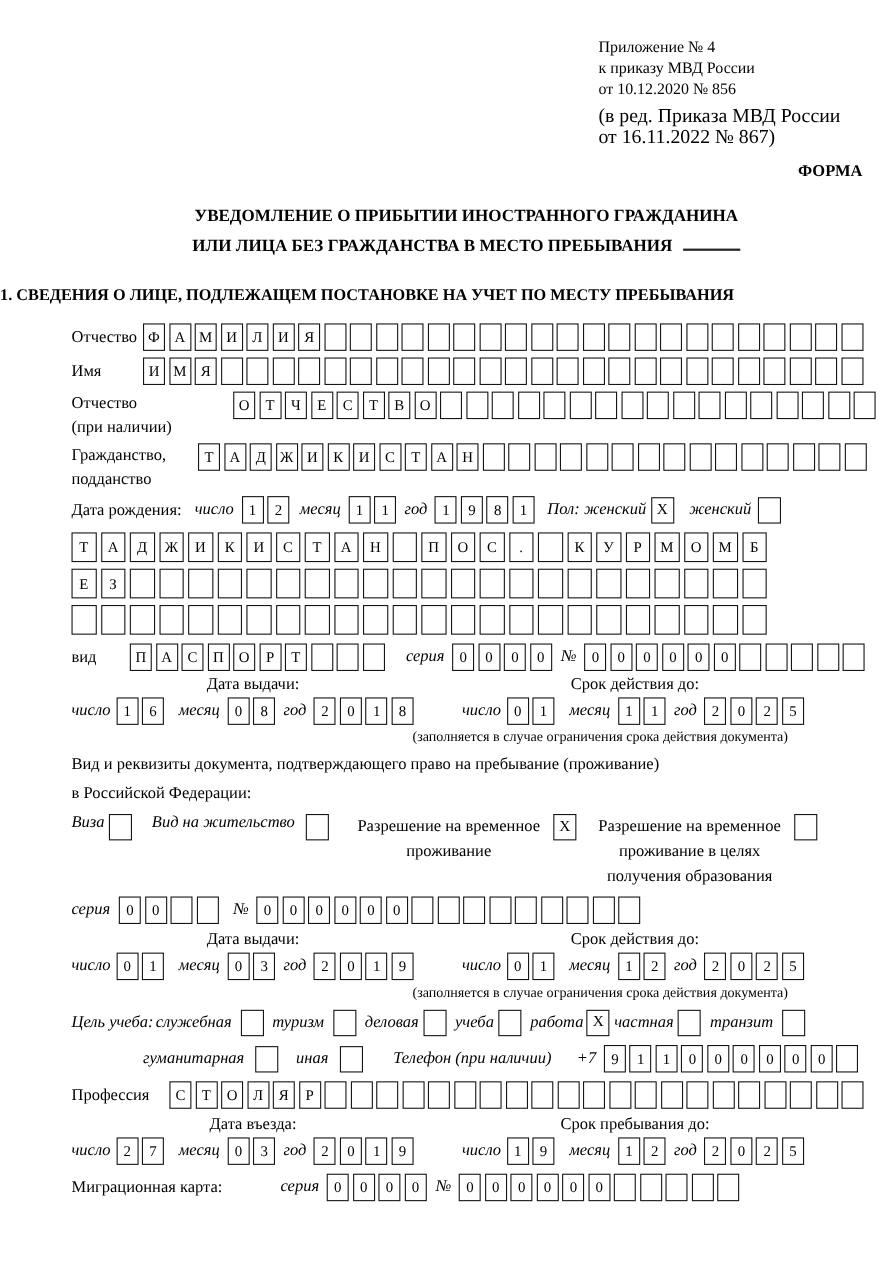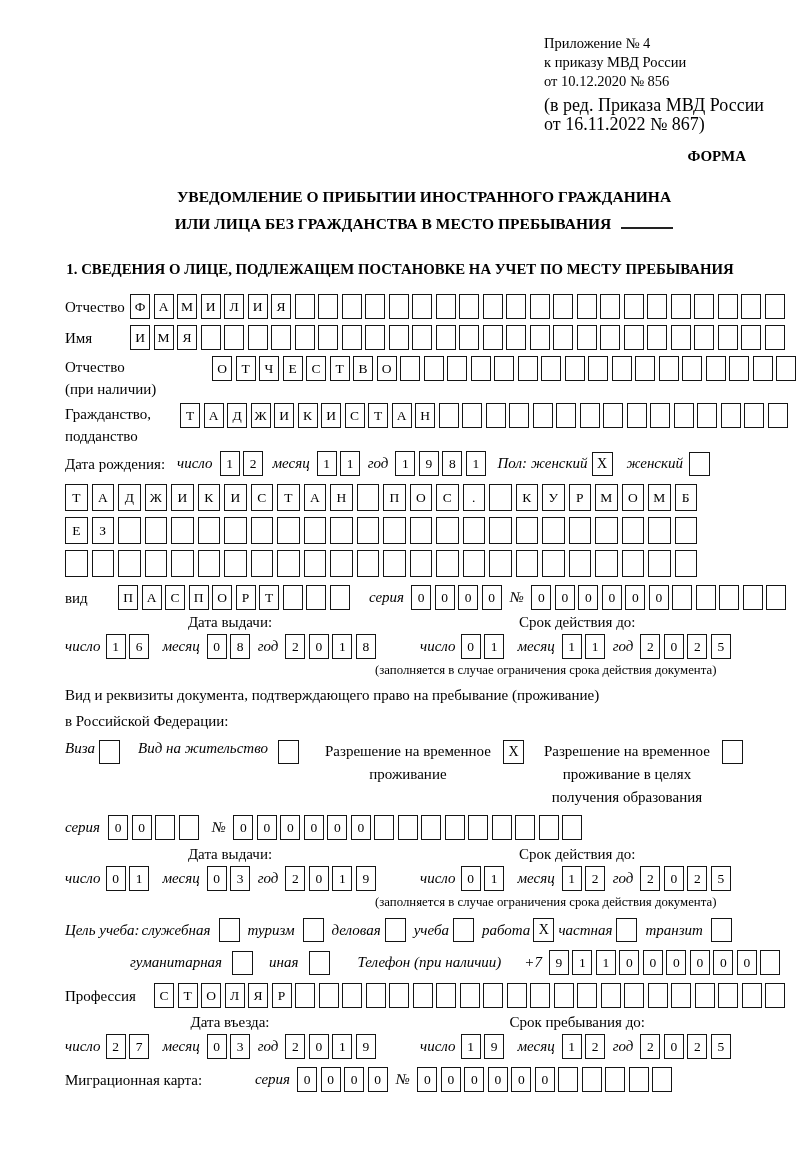--- a/index.html
+++ b/index.html
@@ -3,24 +3,24 @@
 <meta charset="utf-8">
 <style>
   html,body{margin:0;padding:0;background:#fff;}
   .page{
     width:800px;height:1163px;box-sizing:border-box;background:#fff;color:#000;
     font-family:"Liberation Serif","DejaVu Serif",serif;font-size:15px;overflow:hidden;position:relative;
   }
   .hdr{display:flex;justify-content:flex-end;padding:34px 36px 0 0;}
   .pre{white-space:pre-line;line-height:19px;font-size:14.5px;}
   .pre.small{font-size:18px;margin-top:5px;}
-  .forma{text-align:right;padding-right:54px;font-weight:bold;margin-top:14px;font-size:15px;}
+  .forma{text-align:right;padding-right:16px;font-weight:bold;margin-top:14px;font-size:15px;}
   .title{text-align:center;font-weight:bold;font-size:15.5px;margin-top:18px;line-height:27px;padding-left:48px;}
   .blank-underline{display:inline-block;width:52px;border-bottom:2px solid #222;margin-left:10px;}
-  .sec-title{text-align:center;font-weight:bold;font-size:14.8px;margin-top:24px;}
+  .sec-title{font-weight:bold;font-size:14.8px;margin-top:24px;}
   .rows{padding-left:65px;margin-top:16px;}
   .row{display:flex;align-items:center;margin-bottom:6px;}
   .row.top{align-items:flex-start;}
   .lbl{flex:0 0 auto;white-space:pre-line;line-height:22px;}
   .cells{display:flex;flex:0 0 auto;}
   .cell{box-sizing:border-box;width:20px;height:25px;border:1.5px solid #151515;margin-right:3.5px;
         display:flex;align-items:center;justify-content:center;font-size:13.5px;background:#fff;}
   .big .cell{width:22.5px;height:27px;margin-right:4px;}
   .stack > .cells{margin-bottom:6px;}
   .cb{box-sizing:border-box;width:21px;height:24px;border:1.5px solid #151515;display:inline-flex;

